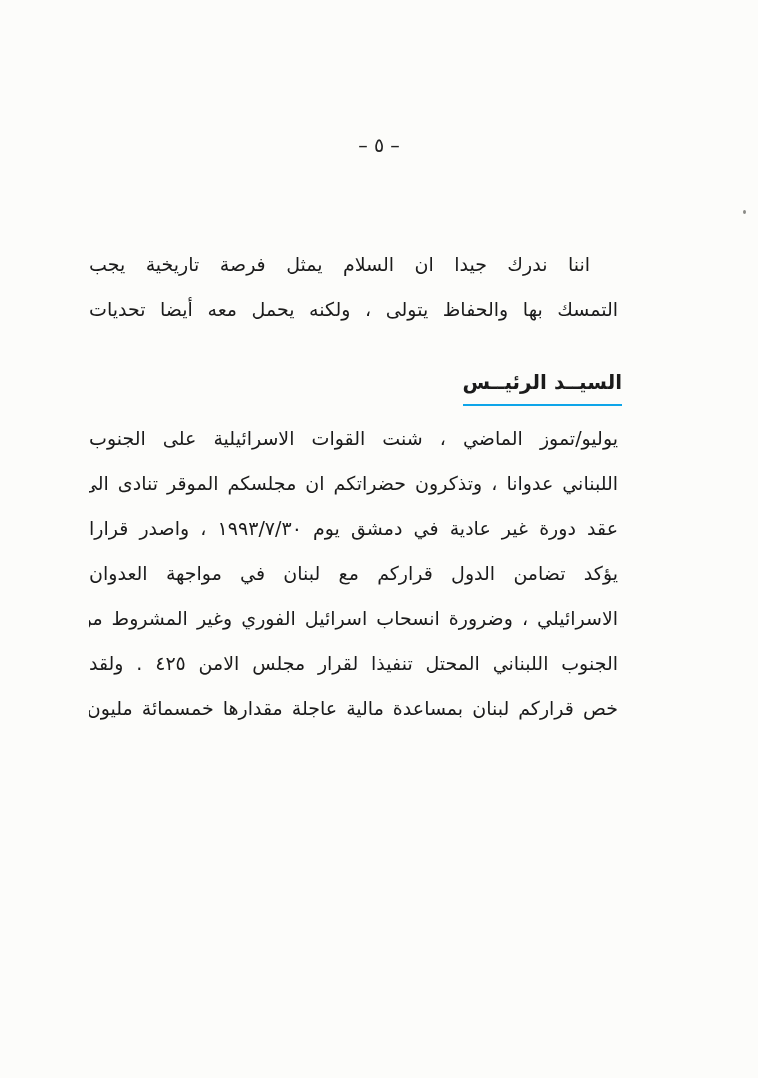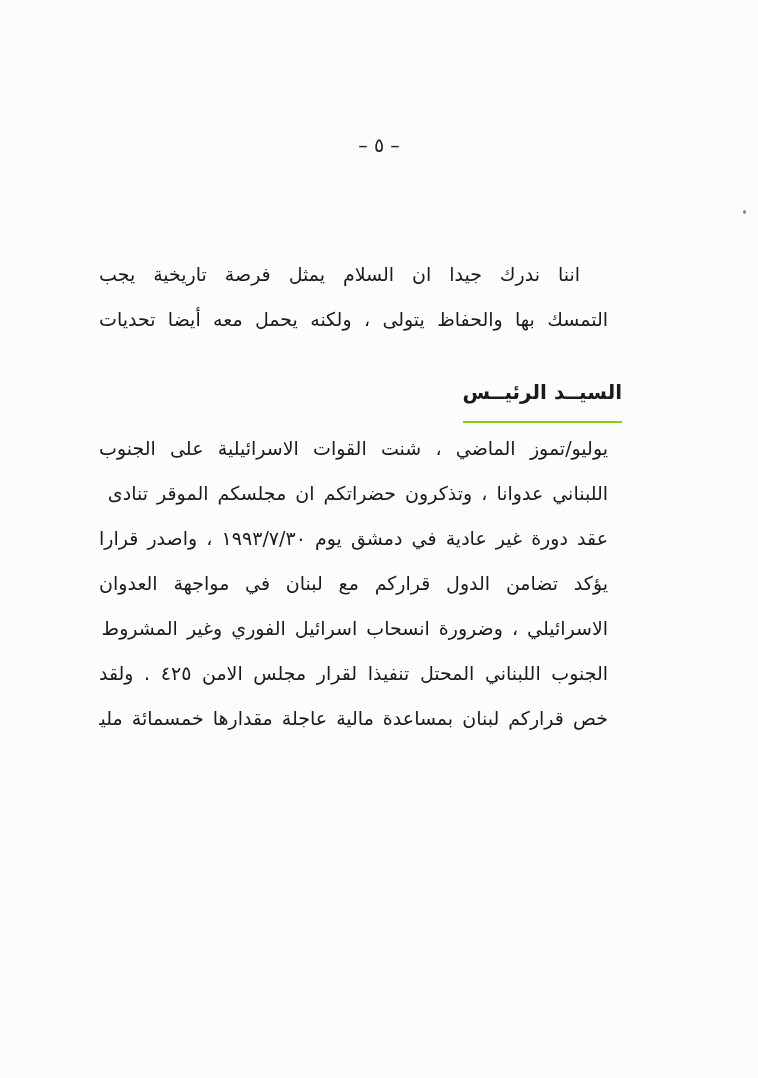--- a/index.html
+++ b/index.html
@@ -28,21 +28,21 @@
     letter-spacing: 3px;
     color: #222;
   }
   .content {
     position: absolute;
     top: 238px;
     right: 136px;
     left: 85px;
   }
   .para {
-    margin: 14px;
+    margin: 4px;
   }
   .line {
     height: 45px;
     line-height: 45px;
     font-size: 19px;
     word-spacing: 3px;
     text-align: justify;
     text-align-last: justify;
     white-space: nowrap;
     overflow: hidden;
@@ -57,22 +57,22 @@
     margin-top: 36px;
     margin-bottom: 14px;
     height: 34px;
     line-height: 28px;
   }
   .heading-text {
     display: inline-block;
     font-size: 20px;
     font-weight: bold;
     letter-spacing: 1px;
-    padding-bottom: 15px;
-    border-bottom: 2px solid #84cc16;
+    padding-bottom: 8px;
+    border-bottom: 2px solid #0ea5e9;
   }
   .speck {
     position: absolute;
     top: 210px;
     left: 743px;
     width: 3px;
     height: 4px;
     background: #8a8a86;
     border-radius: 50%;
   }

